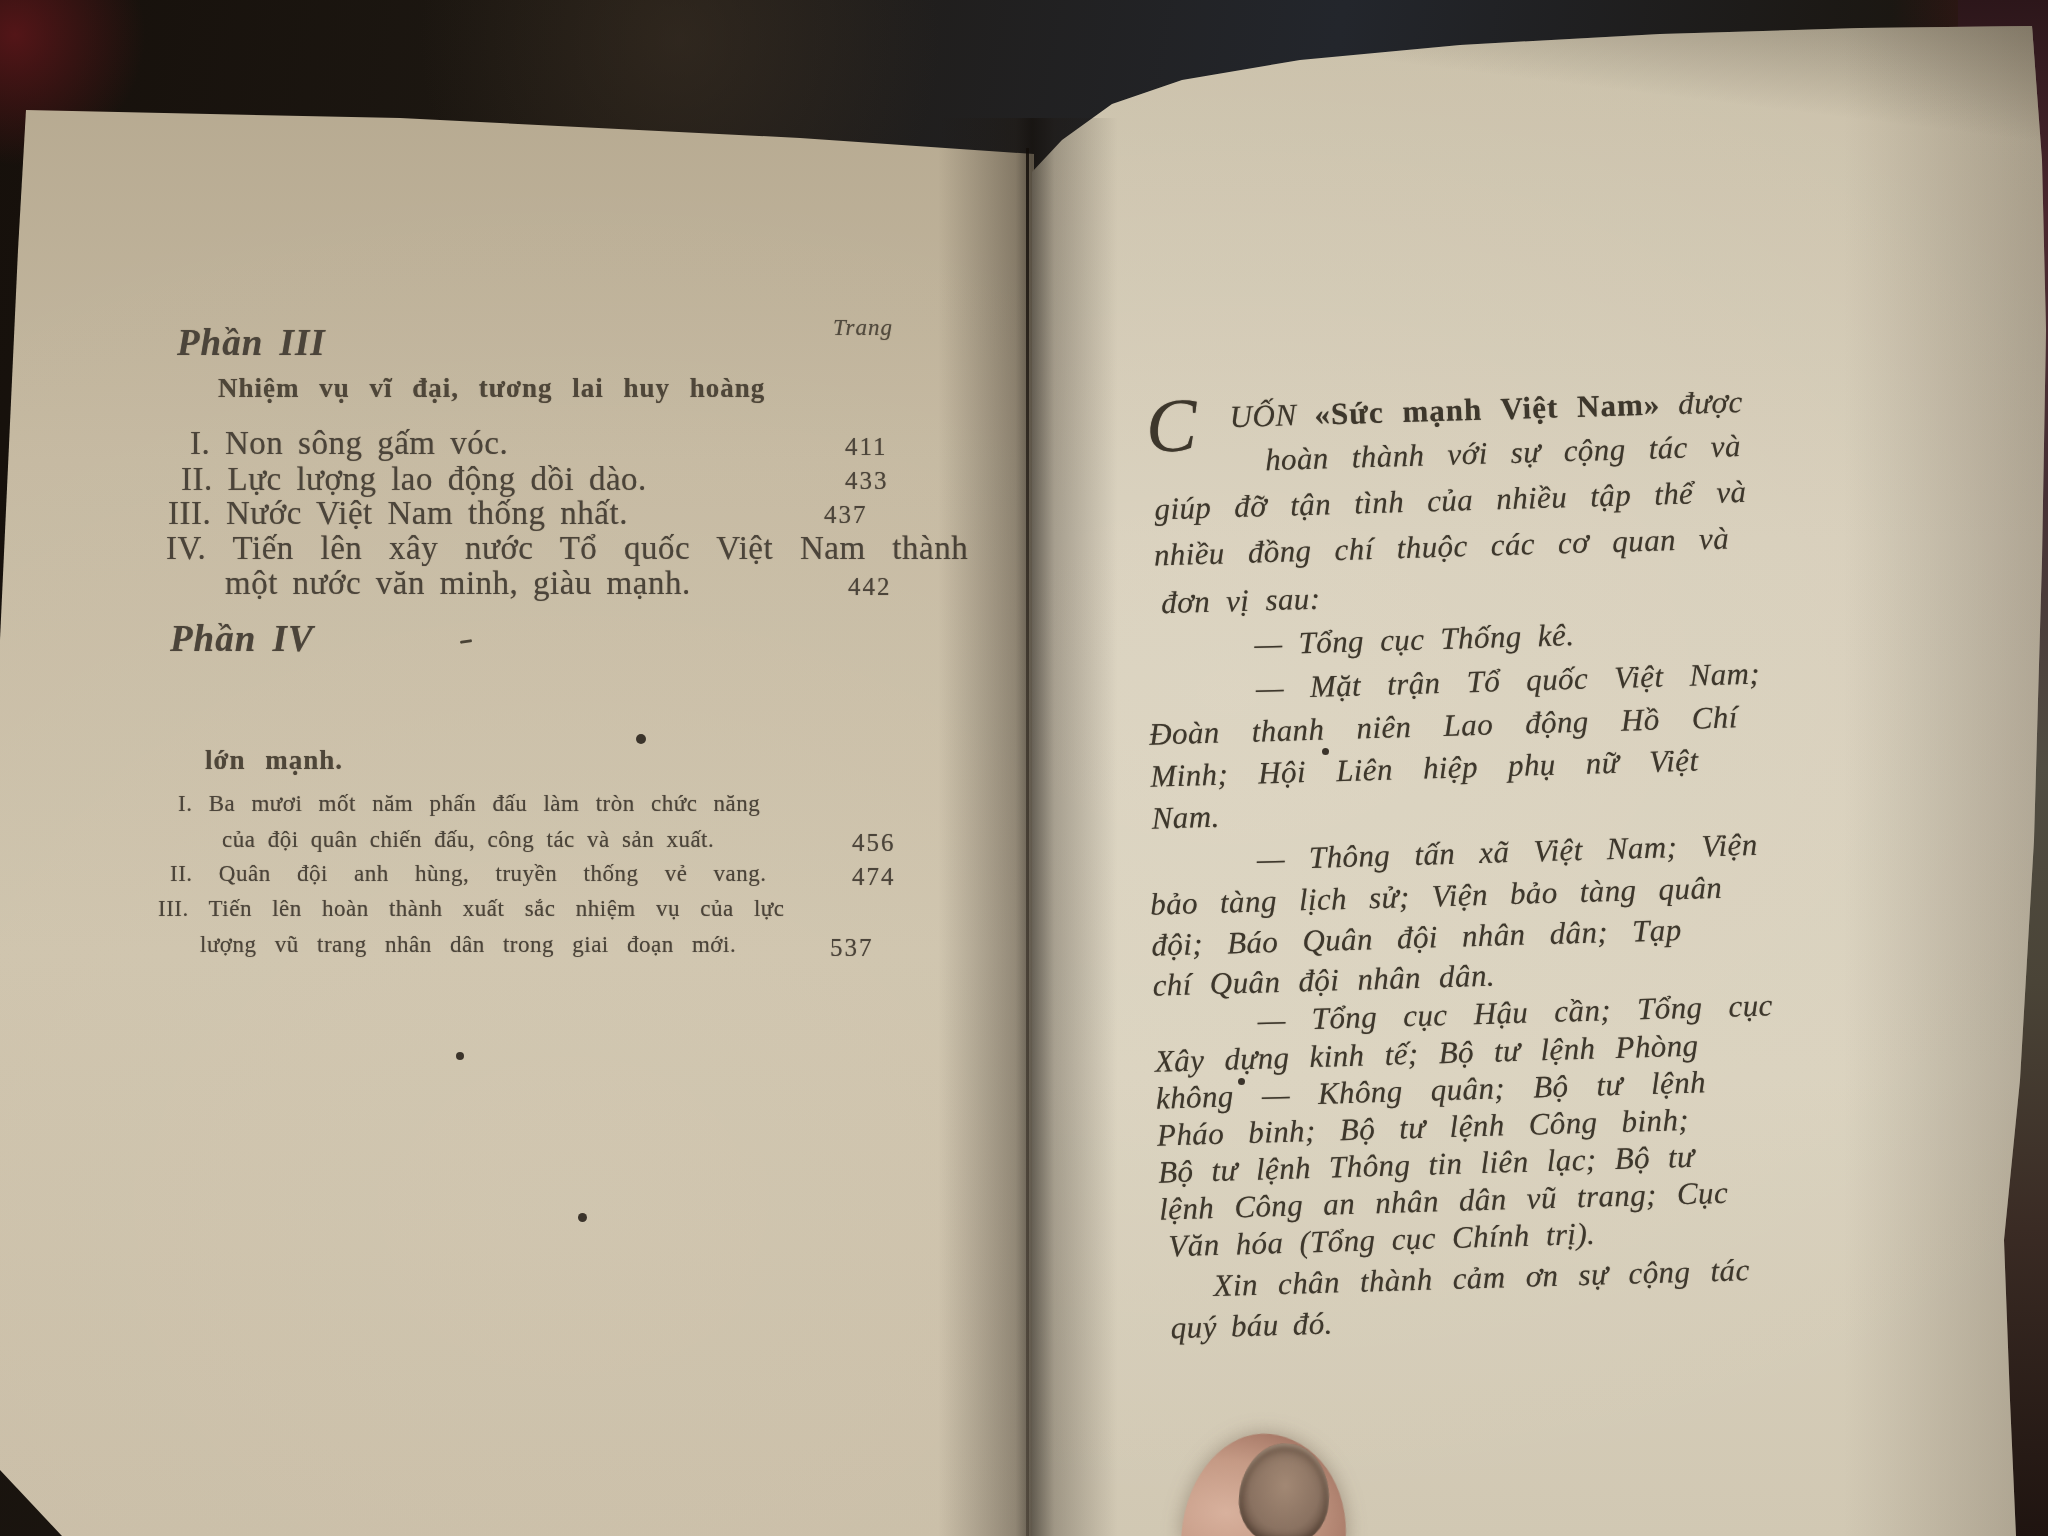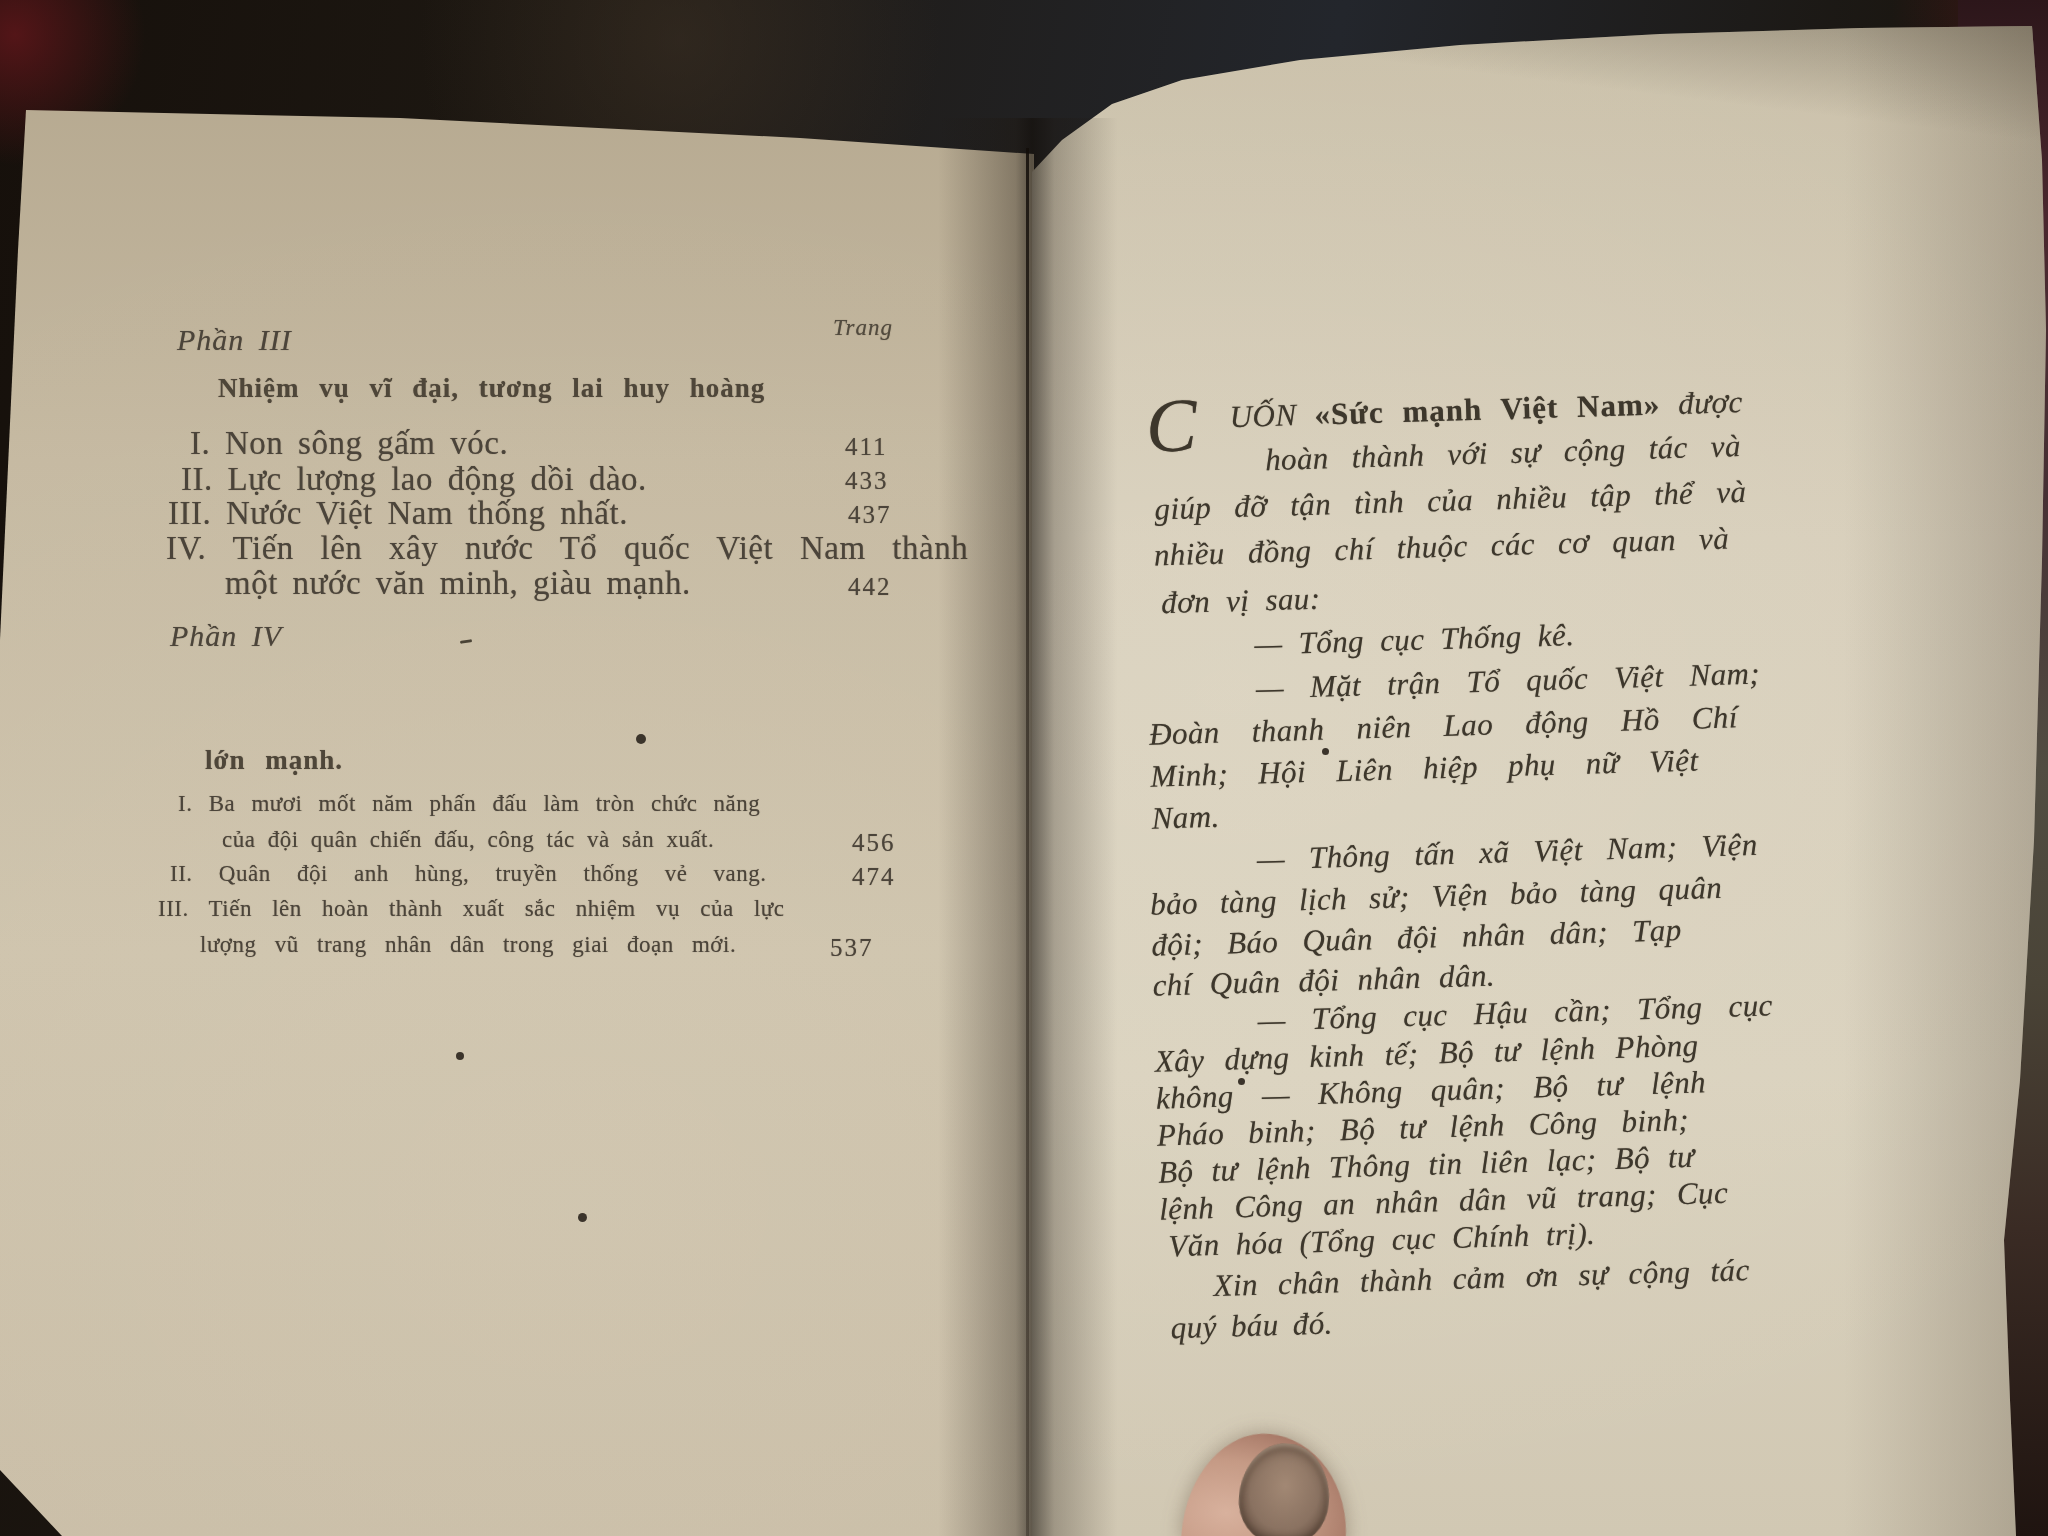--- a/index.html
+++ b/index.html
@@ -41,21 +41,21 @@
   }
   .gutter-line{
     position:absolute;left:1026px;top:148px;width:3px;height:1388px;
     background:linear-gradient(180deg, rgba(18,13,9,.85) 0%, rgba(26,19,13,.5) 40%, rgba(30,22,16,.35) 100%);
   }
   
   .lt{position:absolute;white-space:nowrap;line-height:1.05;
       font-size:33px;letter-spacing:.5px;word-spacing:6px;color:#4b443a;
       text-shadow:0 0 1px rgba(75,62,46,.55);}
   .lt.small{font-size:23px;}
-  .lt.part{font-style:italic;font-weight:normal;font-size:30px;letter-spacing:1px;}
+  .lt.part{font-style:italic;font-weight:bold;font-size:37px;letter-spacing:1px;}
   .lt.head{font-weight:bold;font-size:27px;letter-spacing:1px;word-spacing:12px;color:#4e4639;}
   .lt.num{font-size:25px;letter-spacing:2px;}
   .lt.trang{font-style:italic;font-size:23px;letter-spacing:1px;color:#514a3e;}
   
   .rtext{position:absolute;left:1135px;top:392px;width:700px;height:1000px;
          transform:rotate(-1.7deg);transform-origin:0 0;}
   .rt{position:absolute;white-space:nowrap;line-height:1.05;
       font-style:italic;font-size:31px;letter-spacing:.4px;word-spacing:14px;color:#3d372c;
       text-shadow:0 0 1px rgba(62,52,38,.55);}
   .rt .up{font-style:normal;font-weight:bold;letter-spacing:1px;}
@@ -87,21 +87,21 @@
     <div class="lt part" style="left:177px;top:324px">Phần III</div>
     <div class="lt head" style="left:218px;top:374px">Nhiệm vụ vĩ đại, tương lai huy hoàng</div>
 
     <div class="lt" style="left:190px;top:426px">I. Non sông gấm vóc.</div>
     <div class="lt num" style="left:845px;top:434px">411</div>
 
     <div class="lt" style="left:181px;top:462px">II. Lực lượng lao động dồi dào.</div>
     <div class="lt num" style="left:845px;top:468px">433</div>
 
     <div class="lt" style="left:168px;top:496px">III. Nước Việt Nam thống nhất.</div>
-    <div class="lt num" style="left:848px;top:502px">437</div>
+    <div class="lt num" style="left:824px;top:502px">437</div>
 
     <div class="lt" style="left:166px;top:531px;word-spacing:18px">IV. Tiến lên xây nước Tổ quốc Việt Nam thành</div>
     <div class="lt" style="left:225px;top:566px">một nước văn minh, giàu mạnh.</div>
     <div class="lt num" style="left:848px;top:574px">442</div>
 
     <div class="lt part" style="left:170px;top:620px">Phần IV</div>
     <div class="stray-dash" style="left:460px;top:640px"></div>
 
     <div class="lt head" style="left:205px;top:746px">lớn mạnh.</div>
 

